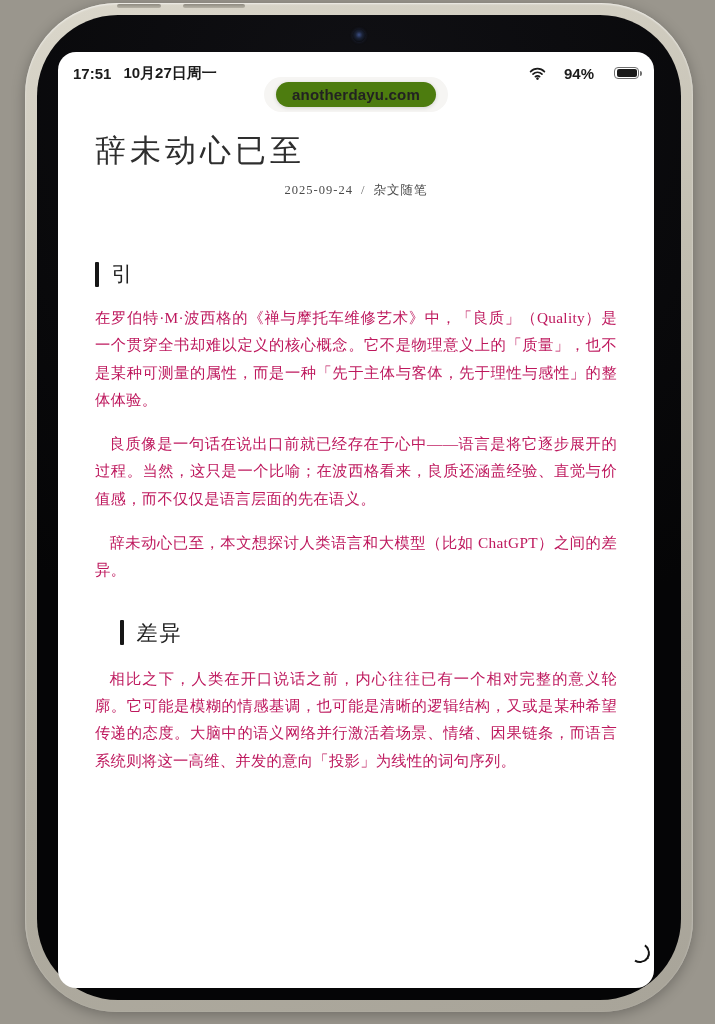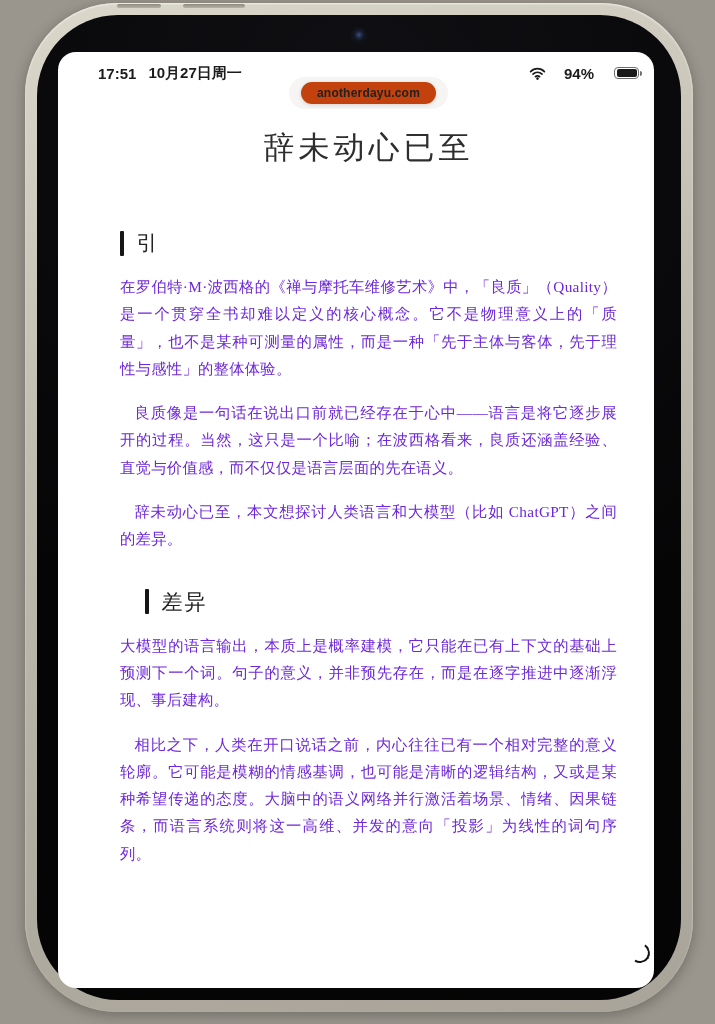--- a/index.html
+++ b/index.html
@@ -30,21 +30,20 @@
     position:absolute; top:14px; left:50%; transform:translateX(-50%);
     width:13px; height:13px; border-radius:50%;
     background:radial-gradient(circle at 50% 45%, #3c4f86 0%, #1b2338 35%, #0b0c10 75%);
     box-shadow:0 0 3px rgba(60,80,140,.35);
   }
   
   .screen{
     position:absolute; left:21px; right:27px; top:37px; bottom:12px;
     background:#ffffff; border-radius:18px; overflow:hidden;
     color:#3a3a3a;
-    padding-left:25px;
   }
   
   .statusbar{
     display:flex; justify-content:space-between; align-items:center;
     padding:12px 15px 0 15px; height:30px;
     font-family:"Liberation Sans","DejaVu Sans",sans-serif;
     font-size:15px; font-weight:700; color:#1b1b1b;
   }
   .status-left{ display:flex; gap:12px; align-items:center; }
   .status-right{ display:flex; gap:18px; align-items:center; }
@@ -61,50 +60,50 @@
   .battery .nub{
     position:absolute; right:-4px; top:3.2px; width:2.5px; height:5px;
     background:#6e6e6e; border-radius:0 2px 2px 0;
   }
   
   .urlbar{ display:flex; justify-content:center; margin-top:-5px; }
   .url-halo{
     background:#f6f5f3; border-radius:18px; padding:5px 12px;
   }
   .url-pill{
-    background:#c2410c; border-radius:13px; padding:4px 16px;
+    background:#4d7c0f; border-radius:13px; padding:4px 16px;
     box-shadow:0 1px 4px rgba(0,0,0,.14);
     font-family:"Liberation Sans","DejaVu Sans",sans-serif;
-    font-size:12px; font-weight:600; color:#222; letter-spacing:.2px;
+    font-size:15px; font-weight:600; color:#222; letter-spacing:.2px;
   }
   
   .article{ padding:0 37px; }
   .article-title{
-    text-align:center; font-size:31px; font-weight:400; color:#2e2e2e;
+    font-size:31px; font-weight:400; color:#2e2e2e;
     letter-spacing:4px; margin-top:19px; line-height:40px;
   }
   .article-meta{
     text-align:center; font-size:12.5px; color:#4a4a4a;
     letter-spacing:1px; margin-top:11px;
   }
   .article-meta .sep{ margin:0 8px; color:#6a6a6a; }
   .section-heading{
     display:flex; align-items:center; gap:13px;
     margin-top:60px; height:30px;
   }
   .section-heading .bar{
     width:3.5px; height:25px; background:#161616; border-radius:1px;
   }
   .section-heading .h-text{
     font-size:21px; color:#222; letter-spacing:2px;
   }
   .section-heading.second{ margin-top:34px;margin-left:25px; }
   .para{
     font-size:15.3px; line-height:27.3px; text-align:justify;
-    color:#6d28d9; margin-top:17px; letter-spacing:.3px;
+    color:#be185d; margin-top:17px; letter-spacing:.3px;
   }
   .para.first{ margin-top:15px; }
   .para.indent{ text-indent:.95em; }
   
   .curl{
     position:absolute; right:4px; bottom:25px; width:20px; height:20px;
     border:2.4px solid transparent;
     border-bottom-color:#131313; border-right-color:#131313;
     border-radius:50%; transform:rotate(-12deg);
   }
@@ -143,34 +142,36 @@
       </div>
 
       <div class="urlbar">
         <div class="url-halo">
           <div class="url-pill">anotherdayu.com</div>
         </div>
       </div>
 
       <div class="article">
         <h1 class="article-title">辞未动心已至</h1>
+        <div class="article-meta">
+          <span>2025-09-24</span><span class="sep">/</span><span>杂文随笔</span>
+        </div>
 
         <div class="section-heading">
           <span class="bar"></span>
           <span class="h-text">引</span>
         </div>
         <p class="para first">在罗伯特·M·波西格的《禅与摩托车维修艺术》中，「良质」（Quality）是一个贯穿全书却难以定义的核心概念。它不是物理意义上的「质量」，也不是某种可测量的属性，而是一种「先于主体与客体，先于理性与感性」的整体体验。</p>
         <p class="para indent">良质像是一句话在说出口前就已经存在于心中——语言是将它逐步展开的过程。当然，这只是一个比喻；在波西格看来，良质还涵盖经验、直觉与价值感，而不仅仅是语言层面的先在语义。</p>
         <p class="para indent">辞未动心已至，本文想探讨人类语言和大模型（比如 ChatGPT）之间的差异。</p>
 
         <div class="section-heading second">
           <span class="bar"></span>
           <span class="h-text">差异</span>
         </div>
-        <p class="para first">大模型的语言输出，本质上是概率建模，它只能在已有上下文的基础上预测下一个词。句子的意义，并非预先存在，而是在逐字推进中逐渐浮现、事后建构。</p>
         <p class="para indent">相比之下，人类在开口说话之前，内心往往已有一个相对完整的意义轮廓。它可能是模糊的情感基调，也可能是清晰的逻辑结构，又或是某种希望传递的态度。大脑中的语义网络并行激活着场景、情绪、因果链条，而语言系统则将这一高维、并发的意向「投影」为线性的词句序列。</p>
 
       </div>
 
       <div class="curl"></div>
     </div>
   </div>
 </div>
 
 </body></html>

